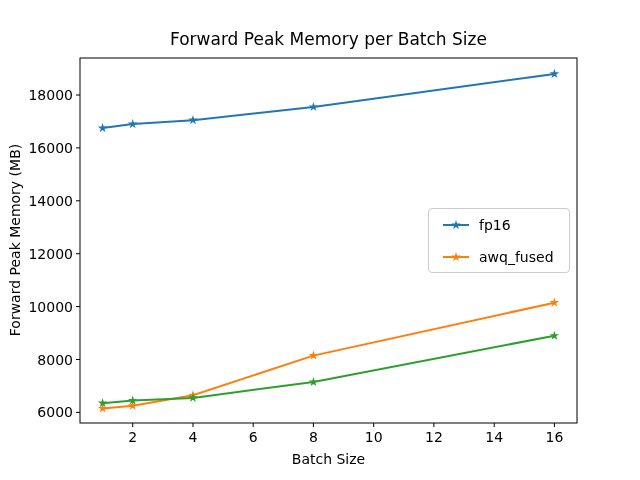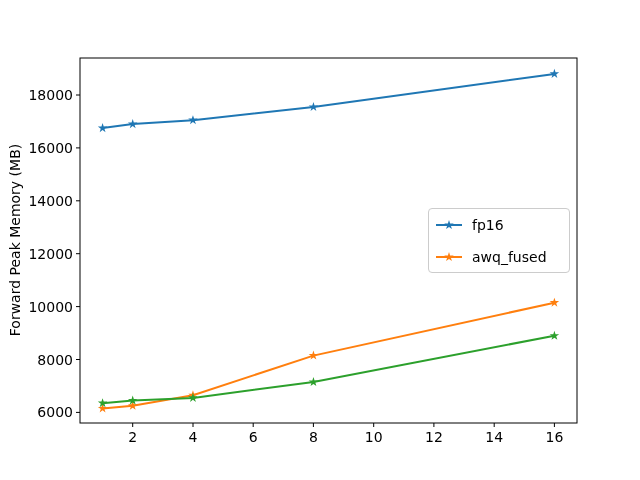--- a/index.html
+++ b/index.html
@@ -56,21 +56,21 @@
     top: 208px;
     width: 142px;
     height: 65px;
     box-sizing: border-box;
     background: rgba(255,255,255,0.85);
     border: 1px solid #cccccc;
     border-radius: 4px;
     display: flex;
     flex-direction: column;
     justify-content: center;
-    padding-left: 5px;
+    padding-left: 12px;
     gap: 14px;
   }
   .legend-row {
     display: flex;
     align-items: center;
     height: 18px;
   }
   .legend-label {
     margin-left: 8px;
     font-size: 14px;
@@ -136,21 +136,23 @@
       <g>
         <polyline points="102.6,403.2 132.7,400.5 193.0,397.9 313.4,382.0 554.4,335.7" fill="none" stroke="#2ca02c" stroke-width="2" stroke-linecap="round"></polyline>
         <path d="M102.59,398.16L103.71,401.62L107.35,401.62L104.41,403.75L105.53,407.21L102.59,405.07L99.65,407.21L100.77,403.75L97.84,401.62L101.47,401.62Z" fill="#2ca02c"></path>
         <path d="M132.71,395.52L133.83,398.97L137.47,398.97L134.53,401.11L135.65,404.56L132.71,402.43L129.77,404.56L130.90,401.11L127.96,398.97L131.59,398.97Z" fill="#2ca02c"></path>
         <path d="M192.95,392.87L194.08,396.33L197.71,396.33L194.77,398.46L195.89,401.92L192.95,399.78L190.02,401.92L191.14,398.46L188.20,396.33L191.83,396.33Z" fill="#2ca02c"></path>
         <path d="M313.44,377.00L314.56,380.46L318.19,380.46L315.26,382.59L316.38,386.05L313.44,383.91L310.50,386.05L311.62,382.59L308.68,380.46L312.32,380.46Z" fill="#2ca02c"></path>
         <path d="M554.41,330.72L555.53,334.17L559.16,334.17L556.23,336.31L557.35,339.76L554.41,337.63L551.47,339.76L552.59,336.31L549.65,334.17L553.29,334.17Z" fill="#2ca02c"></path>
       </g>
       <rect x="80" y="58" width="497" height="365" fill="none" stroke="#000000" stroke-width="1"></rect>
     </svg>
+  <div class="chart-title">Forward Peak Memory per Batch Size</div>
   <div class="ylabel">Forward Peak Memory (MB)</div>
+  <div class="xlabel">Batch Size</div>
   <div class="legend" id="legend" style="border-color: rgb(204, 204, 204);">
       <div class="legend-row">
         <svg width="30" height="14">
           <line x1="2" y1="7" x2="28" y2="7" stroke="#1f77b4" stroke-width="2"></line>
           <path d="M15.00,2.00L16.12,5.45L19.76,5.45L16.82,7.59L17.94,11.05L15.00,8.91L12.06,11.05L13.18,7.59L10.24,5.45L13.88,5.45Z" fill="#1f77b4"></path>
         </svg>
         <span class="legend-label">fp16</span>
       </div>
       <div class="legend-row">
         <svg width="30" height="14">

